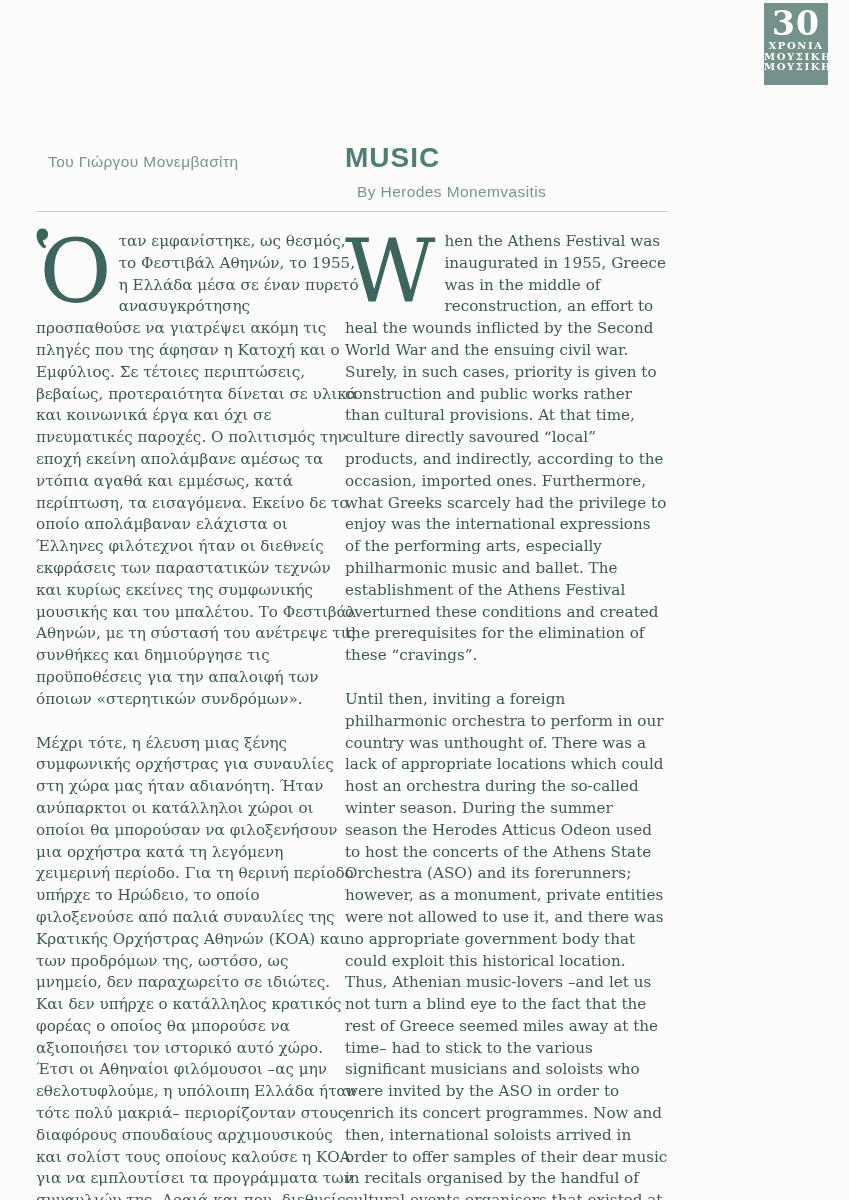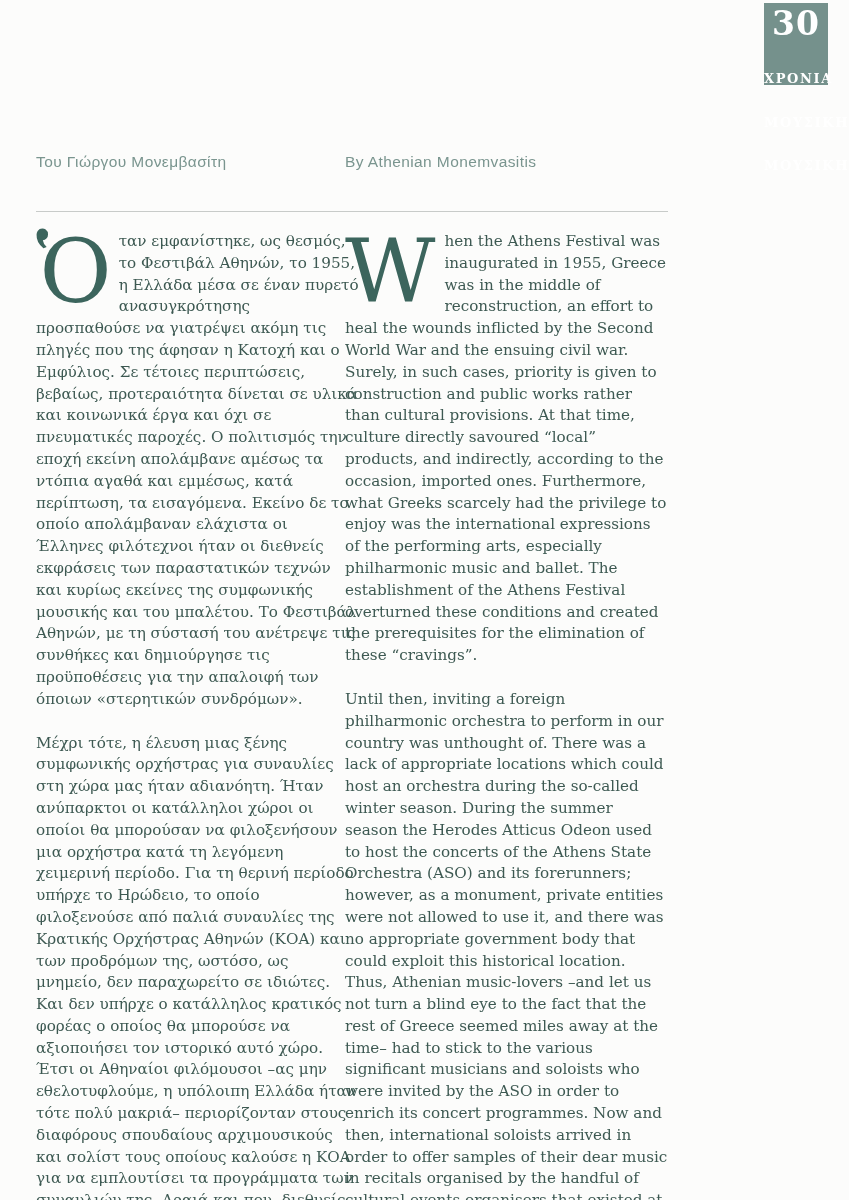--- a/index.html
+++ b/index.html
@@ -26,25 +26,24 @@
   }
   .badge-number {
     font-family: "DejaVu Serif", serif;
     font-size: 33px;
     line-height: 34px;
     font-weight: 600;
     letter-spacing: 1px;
   }
   .badge-line {
     font-family: "DejaVu Serif", serif;
-    font-size: 13px;
+    font-size: 10px;
     line-height: 10.5px;
     letter-spacing: 1.6px;
     font-weight: 600;
-    margin-top: 33px;
   }
 
   
   .col-header { position: absolute; top: 143px; }
   .col-header.left  { left: 36px; }
   .col-header.right { left: 345px; }
   .article-title {
     font-family: "Liberation Sans", sans-serif;
     font-weight: bold;
     font-size: 28px;
@@ -52,20 +51,21 @@
     letter-spacing: 1px;
     color: #4e7e76;
   }
   .article-byline {
     font-family: "Liberation Sans", sans-serif;
     font-size: 15.5px;
     line-height: 20px;
     margin-top: 9px;
     letter-spacing: 0.4px;
     color: #7a958f;
+    margin-left: 12px;
   }
 
   .rule {
     position: absolute;
     left: 36px; top: 211px;
     width: 632px; height: 1px;
     background: #c8cbc9;
   }
 
   
@@ -103,21 +103,22 @@
     <div class="badge-line">ΧΡΟΝΙΑ</div>
     <div class="badge-line">ΜΟΥΣΙΚΗ</div>
     <div class="badge-line">ΜΟΥΣΙΚΗ</div>
   </div>
 
   <div class="col-header left">
     <div class="article-byline">Του Γιώργου Μονεμβασίτη</div>
   </div>
 
   <div class="col-header right">
-    <div class="article-byline">By Athenian Monemvasitis</div>
+    <div class="article-title">MUSIC</div>
+    <div class="article-byline">By Herodes Monemvasitis</div>
   </div>
 
   <div class="rule"></div>
 
   <div class="body-col left">
     <p>
       <span class="dropcap greek">Ὁ</span><span>ταν εμφανίστηκε, ως θεσμός, το Φεστιβάλ Αθηνών, το 1955, η Ελλάδα μέσα σε έναν πυρετό ανασυγκρότησης προσπαθούσε να γιατρέψει ακόμη τις πληγές που της άφησαν η Κατοχή και ο Εμφύλιος. Σε τέτοιες περιπτώσεις, βεβαίως, προτεραιότητα δίνεται σε υλικά και κοινωνικά έργα και όχι σε πνευματικές παροχές. Ο πολιτισμός την εποχή εκείνη απολάμβανε αμέσως τα ντόπια αγαθά και εμμέσως, κατά περίπτωση, τα εισαγόμενα. Εκείνο δε το οποίο απολάμβαναν ελάχιστα οι Έλληνες φιλότεχνοι ήταν οι διεθνείς εκφράσεις των παραστατικών τεχνών και κυρίως εκείνες της συμφωνικής μουσικής και του μπαλέτου. Το Φεστιβάλ Αθηνών, με τη σύστασή του ανέτρεψε τις συνθήκες και δημιούργησε τις προϋποθέσεις για την απαλοιφή των όποιων «στερητικών συνδρόμων».</span>
     </p>
     <p>Μέχρι τότε, η έλευση μιας ξένης συμφωνικής ορχήστρας για συναυλίες στη χώρα μας ήταν αδιανόητη. Ήταν ανύπαρκτοι οι κατάλληλοι χώροι οι οποίοι θα μπορούσαν να φιλοξενήσουν μια ορχήστρα κατά τη λεγόμενη χειμερινή περίοδο. Για τη θερινή περίοδο υπήρχε το Ηρώδειο, το οποίο φιλοξενούσε από παλιά συναυλίες της Κρατικής Ορχήστρας Αθηνών (ΚΟΑ) και των προδρόμων της, ωστόσο, ως μνημείο, δεν παραχωρείτο σε ιδιώτες. Και δεν υπήρχε ο κατάλληλος κρατικός φορέας ο οποίος θα μπορούσε να αξιοποιήσει τον ιστορικό αυτό χώρο. Έτσι οι Αθηναίοι φιλόμουσοι –ας μην εθελοτυφλούμε, η υπόλοιπη Ελλάδα ήταν τότε πολύ μακριά– περιορίζονταν στους διαφόρους σπουδαίους αρχιμουσικούς και σολίστ τους οποίους καλούσε η ΚΟΑ για να εμπλουτίσει τα προγράμματα των συναυλιών της. Αραιά και που, διεθνείς σολίστ κατέφθαναν για να προσφέρουν δείγματα της λατρευτής τέχνης τους σε ρεσιτάλ οργανωμένα από τα ελάχιστα καλλιτεχνικά γραφεία της εποχής, σε αίθουσες ...ντροπής προφανώς.</p>
 

